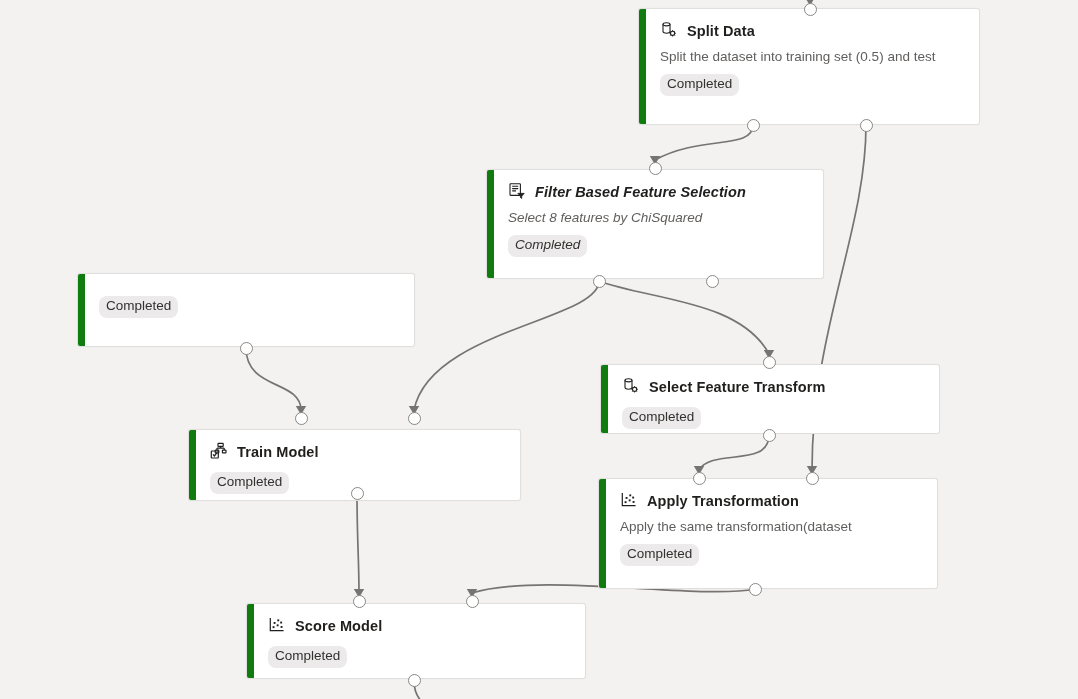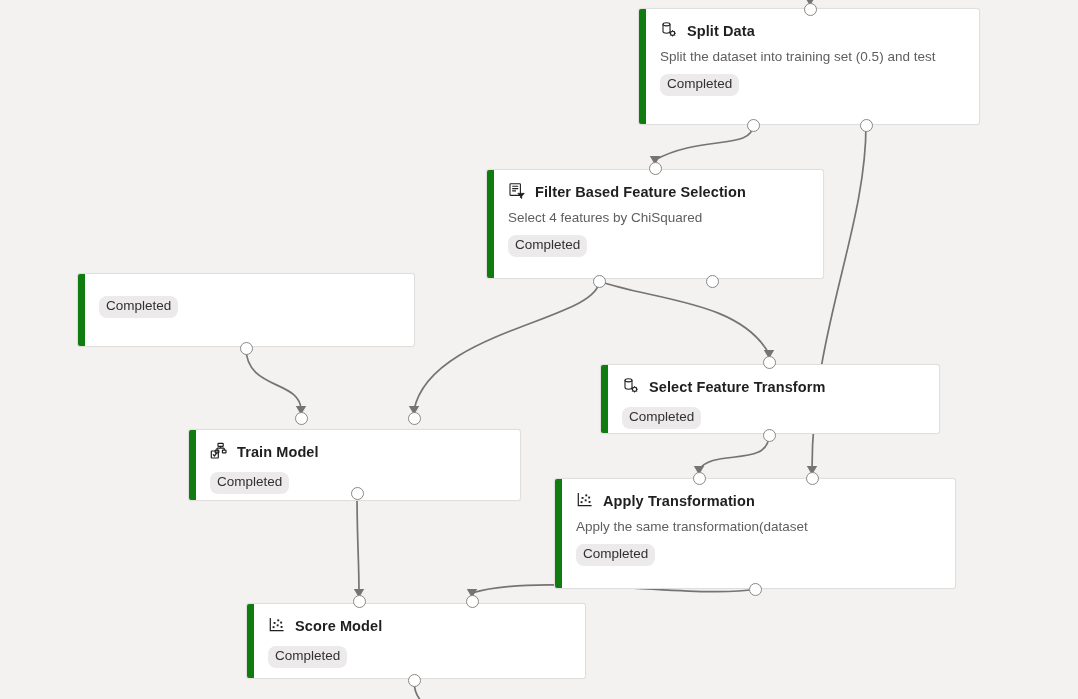--- a/index.html
+++ b/index.html
@@ -151,34 +151,34 @@
             </span>
             <span class="node-title">Split Data</span>
           </div>
           <div class="node-desc">Split the dataset into training set (0.5) and test</div>
           <div><span class="node-badge" style="background: rgb(236, 234, 234);">Completed</span></div>
         </div>
       </div>
       <div class="port" style="left: 810px; top: 9px; border-color: rgb(138, 136, 134);"></div>
       <div class="port" style="left: 753px; top: 125px; border-color: rgb(138, 136, 134);"></div>
       <div class="port" style="left: 866px; top: 125px; border-color: rgb(138, 136, 134);"></div>
-      <div class="node" style="left: 486px; top: 169px; width: 338px; height: 110px;">
+      <div class="node" style="left: 486px; top: 169px; width: 338px; height: 110px; font-style: italic;">
         <div class="node-accent" style="background: rgb(16, 124, 16);"></div>
         <div class="node-body">
           <div class="node-titlerow">
             <span class="node-icon">
     <svg viewBox="0 0 18 18" width="18" height="18" fill="none" stroke="currentColor" stroke-width="1.1">
       <rect x="2" y="1.8" width="10.4" height="11.6" rx="0.6"></rect>
       <path d="M4.2 4.3 L10.2 4.3 M4.2 6.6 L10.2 6.6 M4.2 8.9 L8 8.9" stroke-width="1.1"></path>
       <path d="M9.9 11.4 L16.2 11.4 L13.7 14.1 L13.7 16.4 L12.4 15.4 L12.4 14.1 Z" fill="currentColor" stroke-width="0.9"></path>
     </svg>
             </span>
             <span class="node-title">Filter Based Feature Selection</span>
           </div>
-          <div class="node-desc">Select 4 features by ChiSquared</div>
+          <div class="node-desc">Select 8 features by ChiSquared</div>
           <div><span class="node-badge" style="background: rgb(236, 234, 234);">Completed</span></div>
         </div>
       </div>
       <div class="port" style="left: 655px; top: 168px; border-color: rgb(138, 136, 134);"></div>
       <div class="port" style="left: 599px; top: 281px; border-color: rgb(138, 136, 134);"></div>
       <div class="port" style="left: 712px; top: 281px; border-color: rgb(138, 136, 134);"></div>
       <div class="node" style="left: 77px; top: 273px; width: 338px; height: 74px;">
         <div class="node-accent" style="background: rgb(16, 124, 16);"></div>
         <div class="node-body">
           <div><span class="node-badge" style="background: rgb(236, 234, 234);">Completed</span></div>
@@ -220,21 +220,21 @@
     </svg>
             </span>
             <span class="node-title">Train Model</span>
           </div>
           <div><span class="node-badge" style="background: rgb(236, 234, 234);">Completed</span></div>
         </div>
       </div>
       <div class="port" style="left: 301px; top: 418px; border-color: rgb(138, 136, 134);"></div>
       <div class="port" style="left: 414px; top: 418px; border-color: rgb(138, 136, 134);"></div>
       <div class="port" style="left: 357px; top: 493px; border-color: rgb(138, 136, 134);"></div>
-      <div class="node" style="left: 554px; top: 478px; width: 402px; height: 111px;">
+      <div class="node" style="left: 598px; top: 478px; width: 340px; height: 111px;">
         <div class="node-accent" style="background: rgb(16, 124, 16);"></div>
         <div class="node-body">
           <div class="node-titlerow">
             <span class="node-icon">
     <svg viewBox="0 0 18 18" width="18" height="18" fill="none" stroke="currentColor" stroke-width="1.2">
       <path d="M2.3 2.0 L2.3 14.6 L15.6 14.6"></path>
       <g fill="currentColor" stroke="none">
         <rect x="4.6" y="10.2" width="1.9" height="1.9"></rect>
         <rect x="5.6" y="6.0" width="1.9" height="1.9"></rect>
         <rect x="8.7" y="8.4" width="1.9" height="1.9"></rect>

